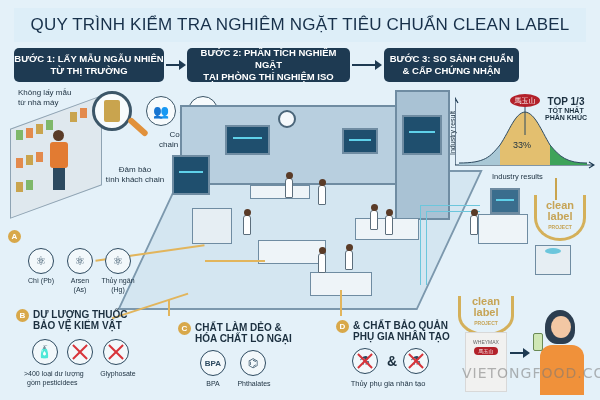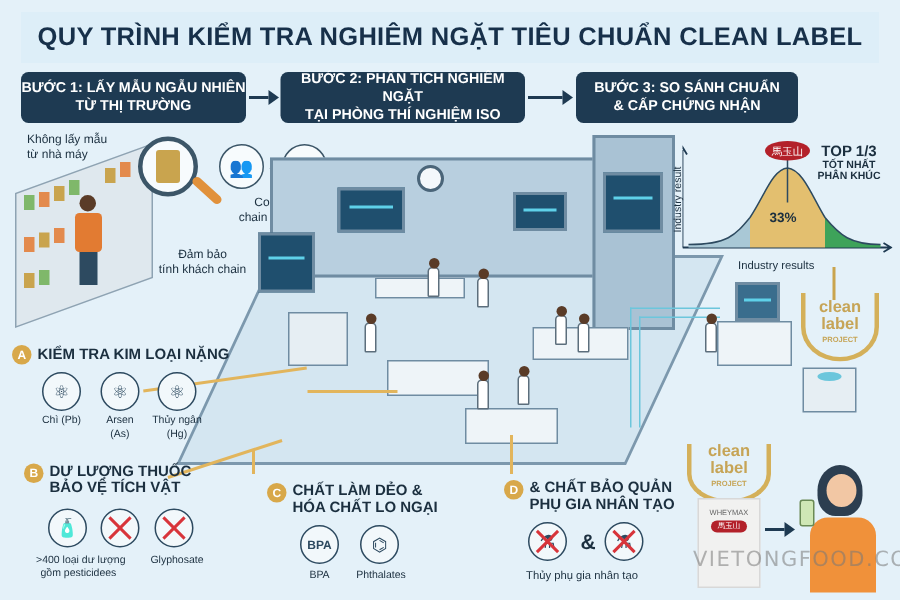--- a/index.html
+++ b/index.html
@@ -7,21 +7,21 @@
     width: 600px; height: 400px; overflow: hidden;
     background: #e4f1f9;
     font-family: "Liberation Sans", "DejaVu Sans", sans-serif;
     color: #1b2f3f;
     position: relative;
   }
   .title {
     position: absolute; left: 14px; top: 8px; width: 572px; height: 34px;
     background: #ddeef8;
     display: flex; align-items: center; justify-content: center;
-    font-weight: bold; font-size: 17px; letter-spacing: 0.2px; color: #17304a;
+    font-weight: normal; font-size: 17px; letter-spacing: 0.2px; color: #17304a;
   }
   .step {
     position: absolute; top: 48px; height: 34px;
     background: #1e3a52; color: #fff; border-radius: 5px;
     font-size: 9.5px; font-weight: bold; text-align: center;
     display: flex; flex-direction: column; justify-content: center; line-height: 12px;
   }
   .arrow {
     position: absolute; top: 60px; height: 10px;
     display: flex; align-items: center;
@@ -106,21 +106,21 @@
     <div class="head"></div>
   </div>
 <div class="step" style="left:187px; width:163px;">
   <span>BƯỚC 2: PHÂN TÍCH NGHIÊM NGẶT</span>
   <span>TẠI PHÒNG THÍ NGHIỆM ISO</span>
 </div>
 <div class="arrow" style="left:352px; width:30px;">
     <div class="line"></div>
     <div class="head"></div>
   </div>
-<div class="step" style="left:384px; width:148px;">
+<div class="step" style="left:384px; width:135px;">
   <span>BƯỚC 3: SO SÁNH CHUẨN</span>
   <span>&amp; CẤP CHỨNG NHẬN</span>
 </div>
 
 <div class="small" style="left:18px; top:88px;">
   <div>Không lấy mẫu</div>
   <div>từ nhà máy</div>
 </div>
 
 <div>
@@ -184,42 +184,41 @@
   <div class="wire" style="left:205px; top:260px; width:60px; height:2px;"></div>
   <div class="wire" style="left:168px; top:300px; width:2px; height:16px;"></div>
   <div class="wire" style="left:340px; top:290px; width:2px; height:26px;"></div>
   <div class="wire" style="left:110px; top:305px; width:80px; height:2px; transform:rotate(-18deg);"></div>
   <div class="cyanwire" style="left:420px; top:205px; width:60px; height:80px;"></div>
   <div class="cyanwire" style="left:426px; top:211px; width:54px; height:74px;"></div>
 </div>
 
 <div class="section-h" style="left:8px; top:230px;">
   <div class="badge">A</div>
-  <span style="margin-top:1px;">KIỂM TRA KIM LOẠI NẶNG</span>
 </div>
 <div class="circle-icon" style="left:28px; top:248px;">⚛</div>
 <div class="circle-icon" style="left:67px; top:248px;">⚛</div>
 <div class="circle-icon" style="left:105px; top:248px;">⚛</div>
 <div class="lbl" style="left:20px; top:277px; width:42px;">
   <div>Chì (Pb)</div>
 </div>
 <div class="lbl" style="left:60px; top:277px; width:40px;">
   <div>Arsen</div>
   <div>(As)</div>
 </div>
 <div class="lbl" style="left:96px; top:277px; width:44px;">
   <div>Thủy ngân</div>
   <div>(Hg)</div>
 </div>
 
 <div class="section-h" style="left:16px; top:309px;">
   <div class="badge">B</div>
   <div>
     <div>DƯ LƯỢNG THUỐC</div>
-    <div>BẢO VỆ TÍCH VẬT</div>
+    <div>BẢO VỆ KIỂM VẬT</div>
   </div>
 </div>
 <div class="circle-icon" style="left:32px; top:339px;">🧴</div>
 <div class="circle-icon xmark" style="left:67px; top:339px;"></div>
 <div class="circle-icon xmark" style="left:103px; top:339px;"></div>
 <div class="lbl" style="left:24px; top:370px; width:72px; text-align:left;">
   <div>&gt;400 loại dư lượng</div>
   <div style="padding-left:3px;">gồm pesticidees</div>
 </div>
 <div class="lbl" style="left:98px; top:370px; width:40px;">Glyphosate</div>
@@ -257,21 +256,21 @@
     <path d="M4 68 C30 68 35 62 45 50 L45 70 L4 70 Z" fill="#a9c8d6"></path>
     <path d="M45 50 C55 35 60 18 70 17 C80 18 86 35 95 50 L95 70 L45 70 Z" fill="#e3bf6f"></path>
     <path d="M95 50 C105 62 112 68 132 68 L132 70 L95 70 Z" fill="#3ea35a"></path>
     <path d="M4 68 C30 68 35 62 45 50 C55 35 60 18 70 17 C80 18 86 35 95 50 C105 62 112 68 132 68" stroke="#2d4a60" stroke-width="1" fill="none"></path>
     <line x1="70" y1="4" x2="70" y2="40" stroke="#2d4a60" stroke-width="1"></line>
   </svg>
 </div>
 <div style="position:absolute; left:510px; top:94px; width:30px; height:13px; border-radius:50%; background:#b3212a; color:#fff; font-size:7px; display:flex; align-items:center; justify-content:center;">
   <span>馬玉山</span>
 </div>
-<div class="small" style="left:513px; top:140px; font-size:9px; font-weight:bold;">33%</div>
+<div class="small" style="left:513px; top:140px; font-size:9px; font-weight:normal;">33%</div>
 <div class="small" style="left:418px; top:128px; transform:rotate(-90deg); font-size:7px; width:70px; text-align:center;">Industry result</div>
 <div class="small" style="left:492px; top:172px; font-size:7.5px;">Industry results</div>
 <div class="top13" style="left:545px; top:96px;">
   <div style="font-size:10px;">TOP 1/3</div>
   <div style="font-size:7px;">TỐT NHẤT</div>
   <div style="font-size:7px;">PHÂN KHÚC</div>
 </div>
 <div style="position:absolute; left:555px; top:178px; width:2px; height:22px; background:#c9a44e;"></div>
 
 <div>

